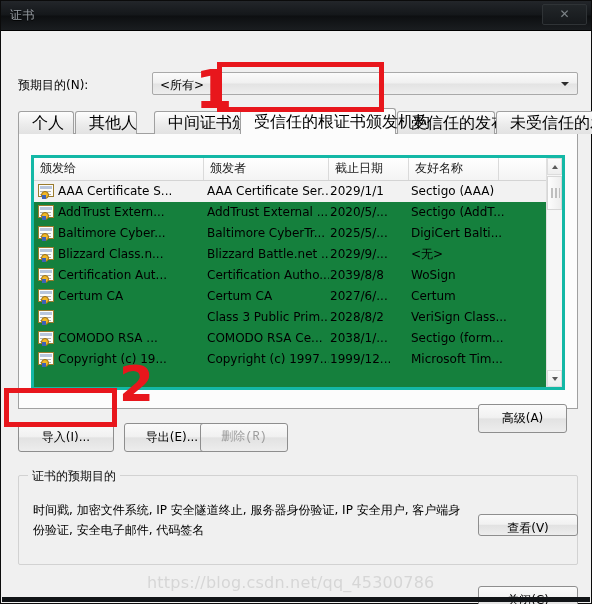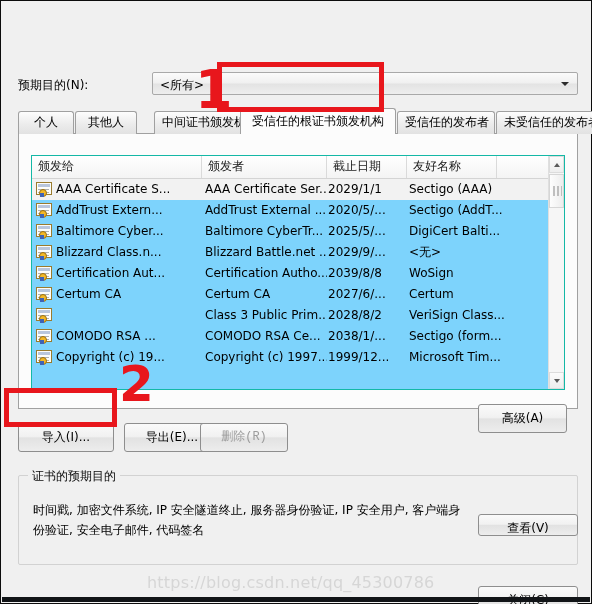--- a/index.html
+++ b/index.html
@@ -113,25 +113,25 @@
   }
   .tab {
     position: absolute;
     top: 3px;
     height: 23px;
     box-sizing: border-box;
     border: 1px solid #a0a0a0;
     border-bottom: none;
     border-radius: 3px 3px 0 0;
     background: linear-gradient(to bottom, #fdfdfd, #ececec 55%, #e2e2e2);
-    font-size: 12px;
+    font-size: 16px;
     line-height: 21px;
     text-align: center;
     white-space: nowrap;
-    padding: 0 7px;
+    padding: 0 13px;
   }
   .tab.active {
     top: 0;
     height: 26px;
     line-height: 25px;
     background: #fcfcfc;
     border-color: #a0a0a0;
     z-index: 3;
   }
 
@@ -144,22 +144,22 @@
     border: 1px solid #a0a0a0;
     background: #fcfcfc;
   }
 
   
   .listview {
     position: absolute;
     left: 29px; top: 124px;
     width: 534px; height: 235px;
     box-sizing: border-box;
-    border: 1px solid #14b8a6;
-    background: #7dd3fc;
+    border: 3px solid #14b8a6;
+    background: #15803d;
     overflow: hidden;
   }
   .lv-header {
     position: absolute;
     left: 0; top: 0;
     width: 100%; height: 23px;
     box-sizing: border-box;
     border-bottom: 1px solid #d4d4d4;
     background: linear-gradient(to bottom, #ffffff, #f4f4f4);
   }
@@ -374,20 +374,24 @@
     z-index: 15;
     pointer-events: none;
     white-space: nowrap;
   }
 </style>
 </head>
 <body>
 
 <div class="window">
 
+  <div class="titlebar">
+    <div class="title-text">证书</div>
+    <div class="close-btn">✕</div>
+  </div>
 
   <div class="client">
 
     <div class="purpose-label">预期目的(N):</div>
     <div class="combo">
       <span class="combo-text">&lt;所有&gt;</span>
       <span class="combo-arrow"></span>
     </div>
 
     <div class="tabpanel"></div>

